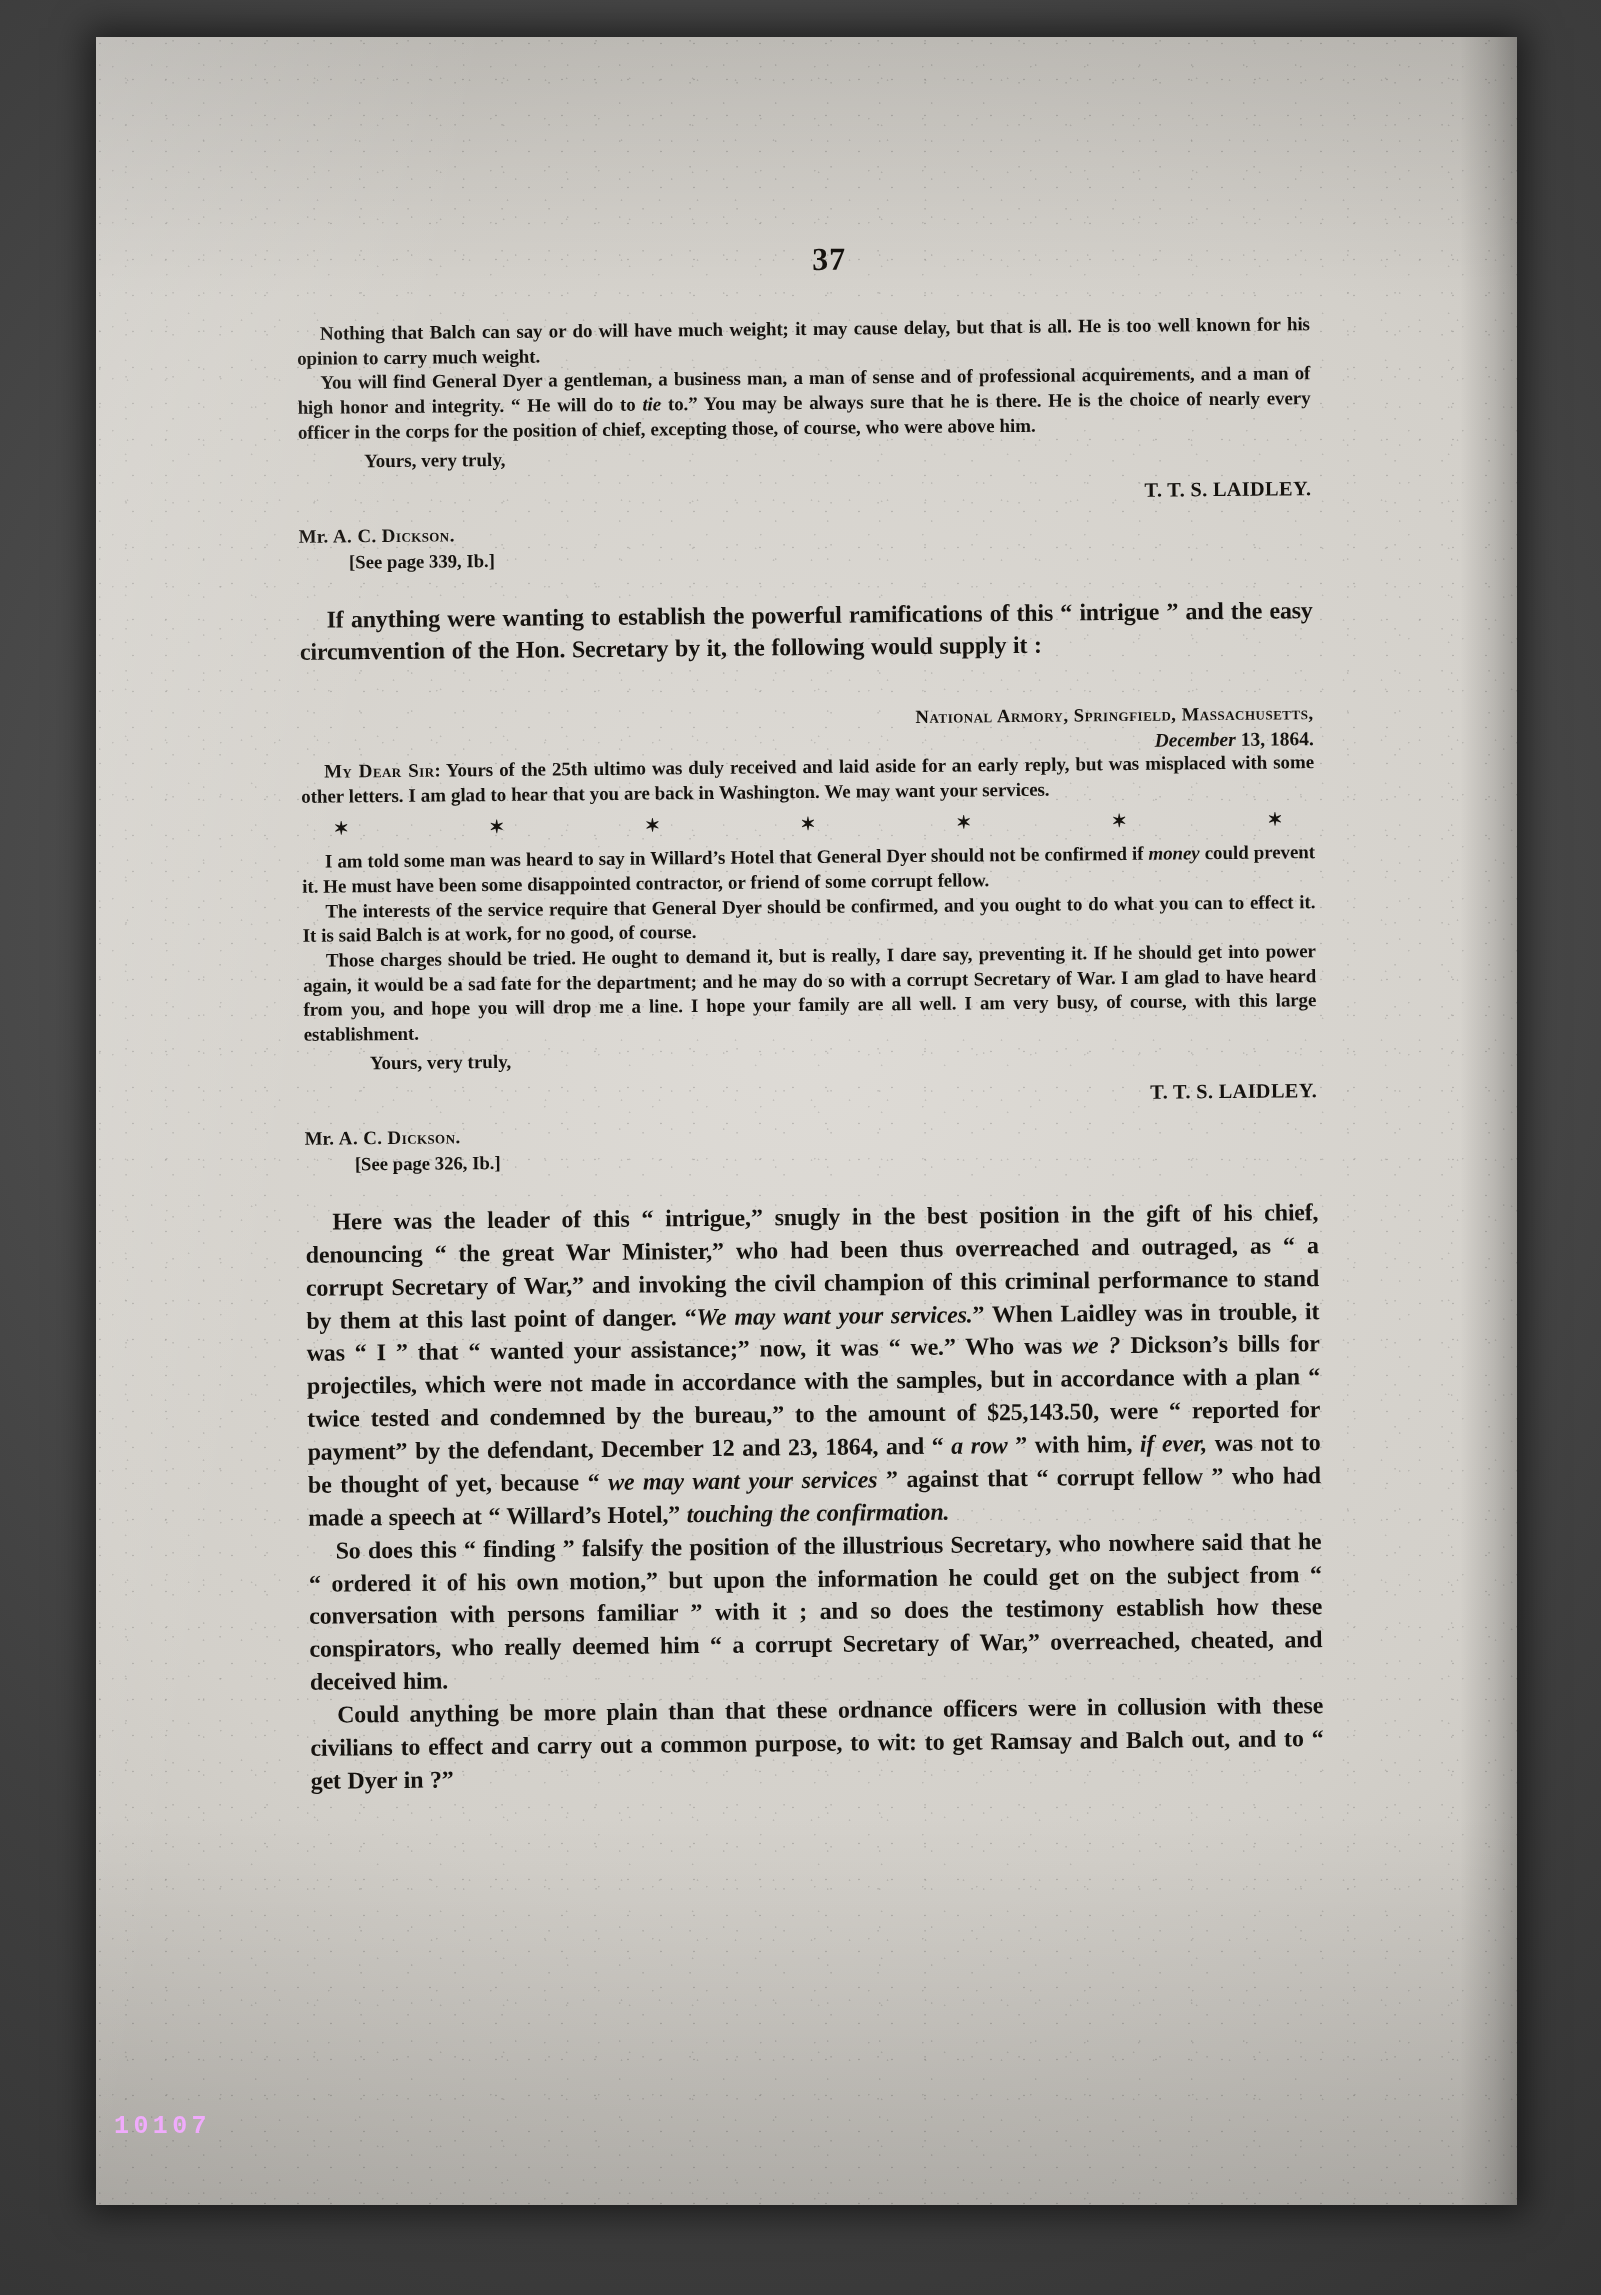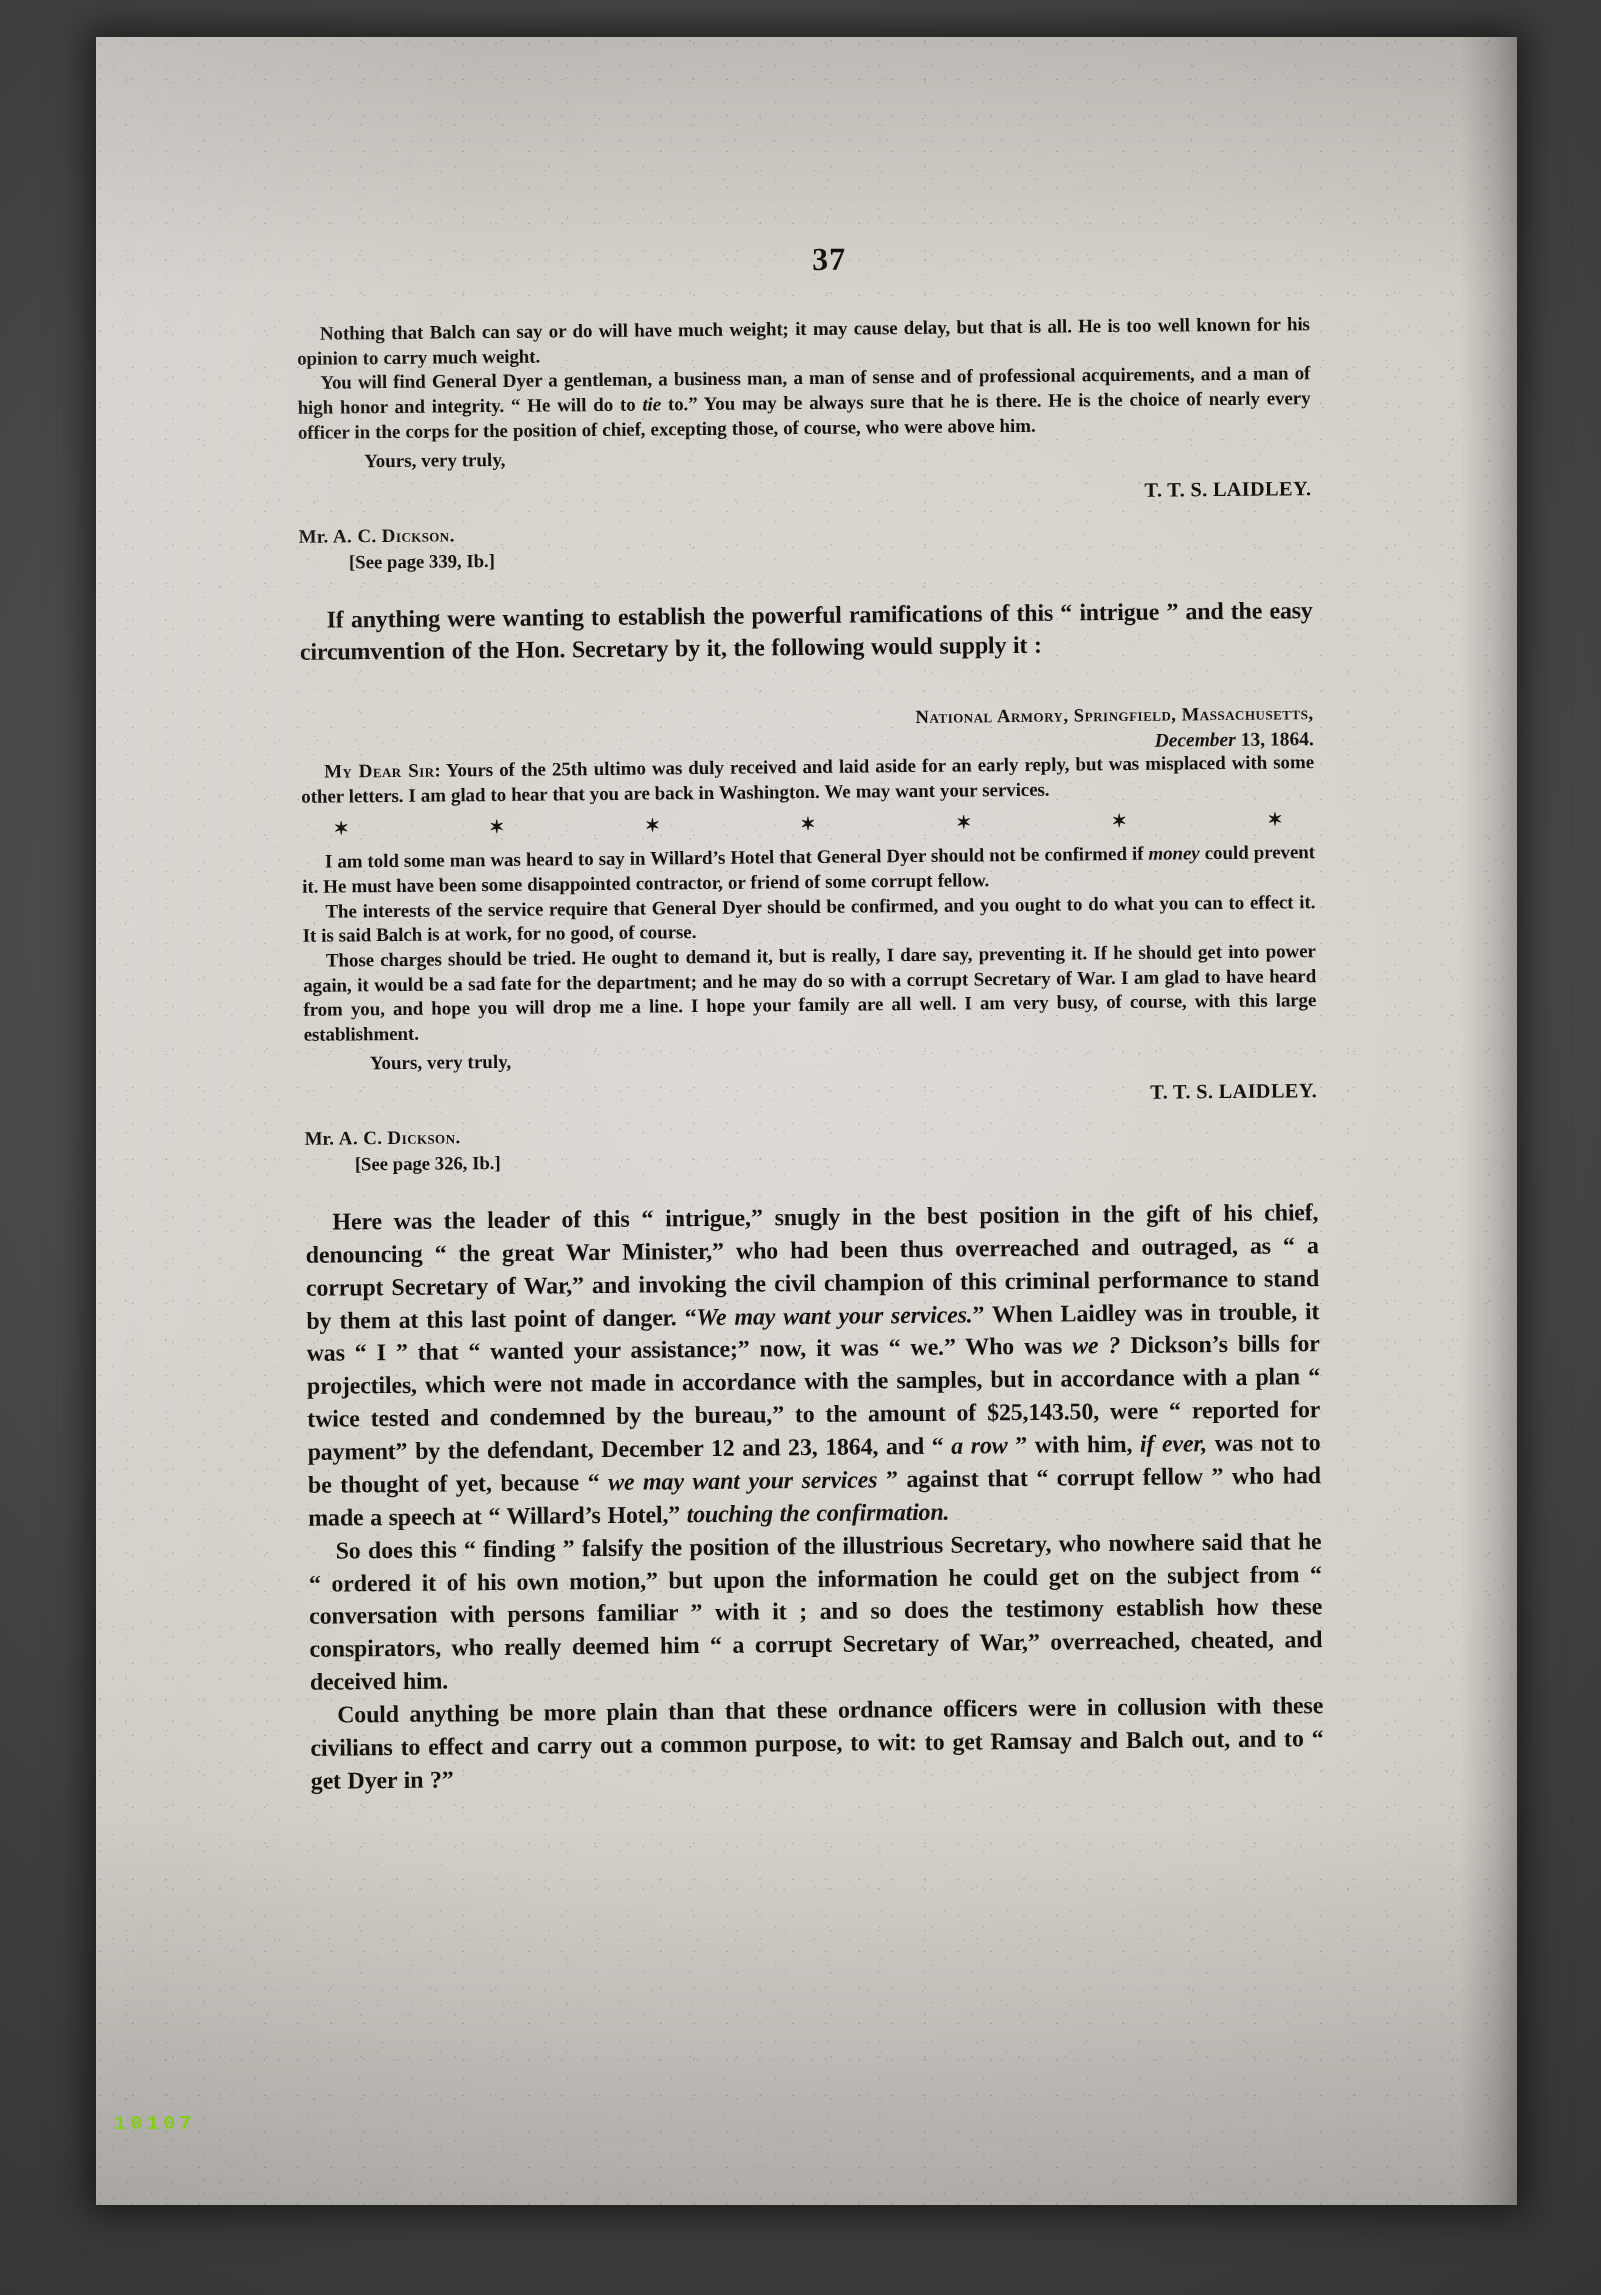--- a/index.html
+++ b/index.html
@@ -172,23 +172,23 @@
     font-weight: bold;
   }
 
   i.em { font-style: italic; }
 
   #archive-number {
     position: absolute;
     left: 114px;
     top: 2112px;
     font-family: "Liberation Mono", monospace;
-    font-size: 20px;
+    font-size: 25px;
     letter-spacing: 4.4px;
-    color: #84cc16;
+    color: #f0abfc;
     font-weight: bold;
   }
 
   
   .blotch { position: absolute; border-radius: 50%; pointer-events: none; }
 </style>
 </head>
 <body>
 
 <div id="scan-backdrop">

